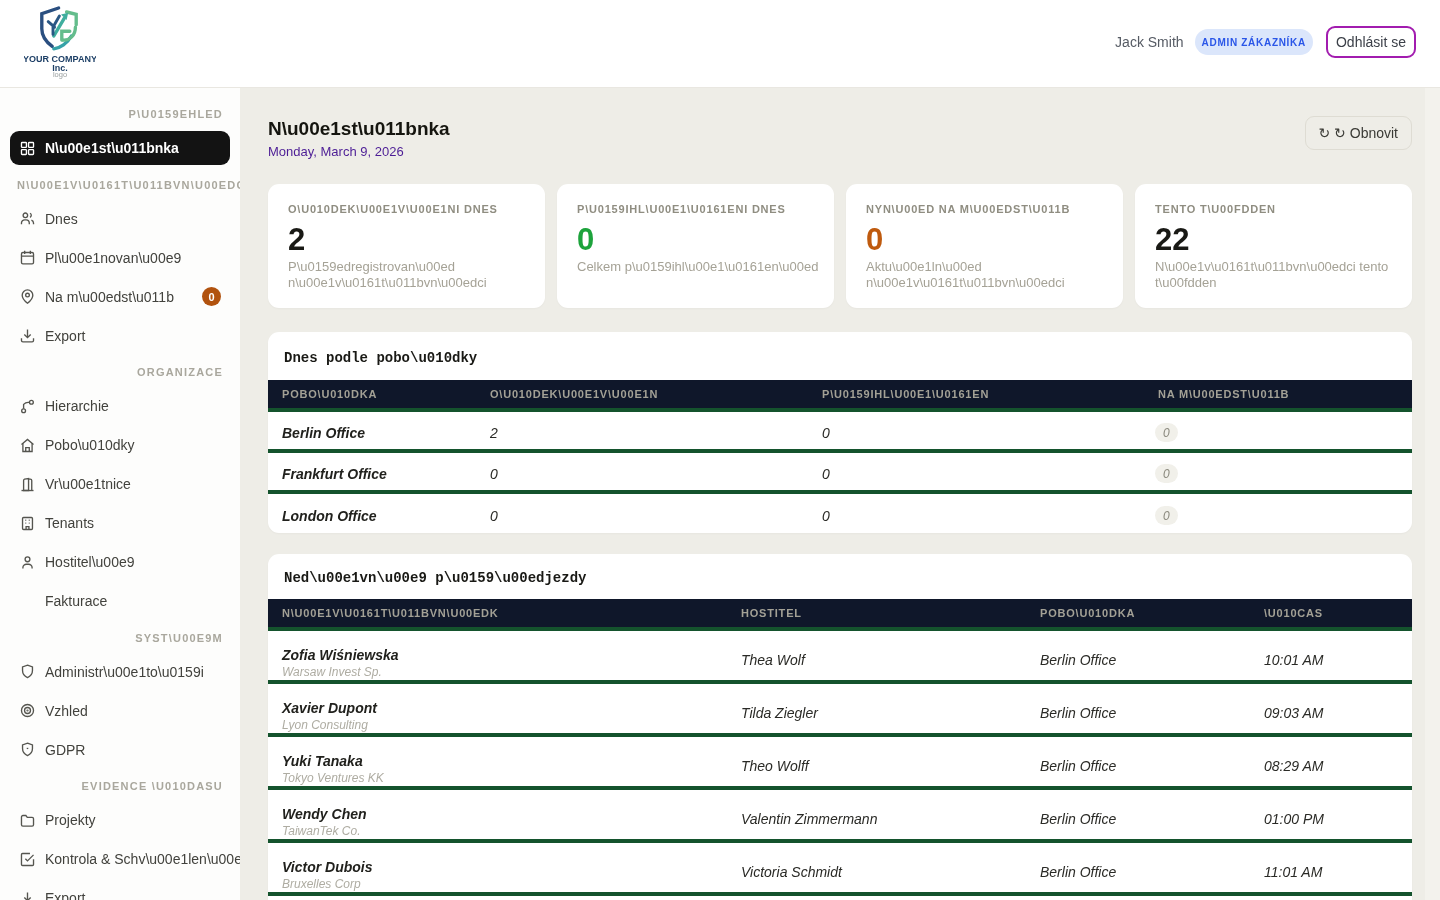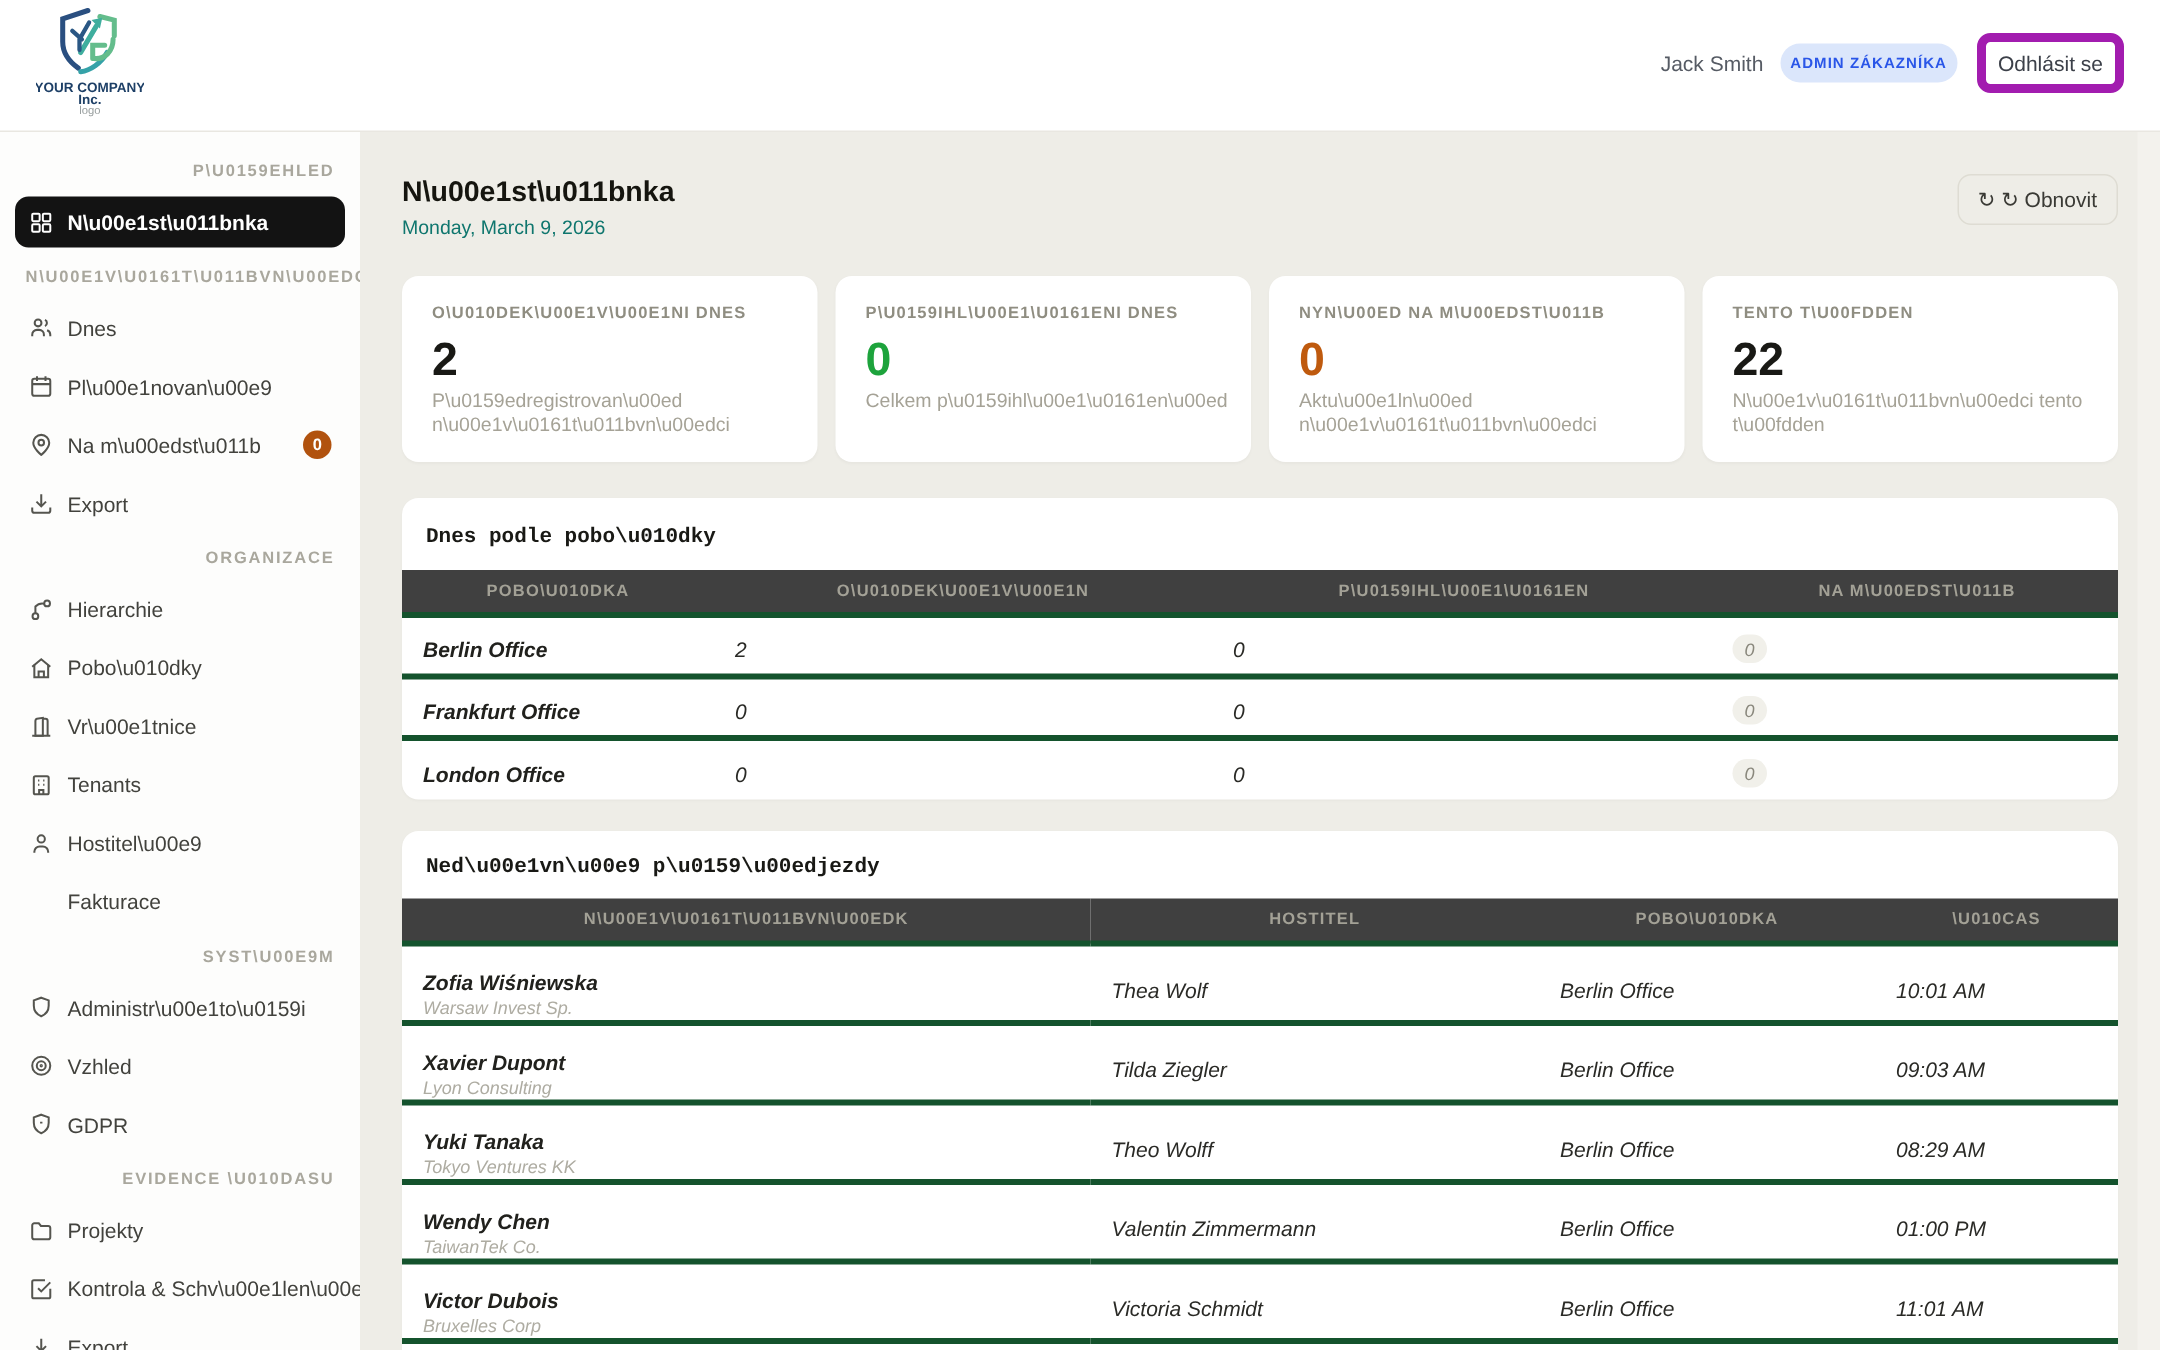--- a/index.html
+++ b/index.html
@@ -5,49 +5,49 @@
 <style>
   * { margin:0; padding:0; box-sizing:border-box; }
   html,body { width:1440px; height:900px; overflow:hidden; }
   body { font-family:"Liberation Sans", sans-serif; background:#eeede7; color:#1f1f1c; }
   .header { height:88px; background:#fff; border-bottom:1px solid #e9e7e1; display:flex; align-items:center; justify-content:space-between; padding:0 24px; }
   .hdr-right { display:flex; align-items:center; margin-top:-3px; }
   .hdr-name { margin-right:11px; }
   .hdr-badge { margin-right:13px; }
   .hdr-name { font-size:14px; color:#565b64; }
   .hdr-badge { background:#dbe6fb; color:#2a56e8; font-size:10px; line-height:13px; font-weight:700; letter-spacing:0.7px; padding:6.5px 7px; border-radius:999px; }
-  .hdr-btn { background:#fff; border:6px solid #a21caf; border-radius:9px; font-size:14px; color:#3c4049; padding:6px 8px; font-family:inherit; }
+  .hdr-btn { background:#fff; border:2px solid #a21caf; border-radius:9px; font-size:14px; color:#3c4049; padding:6px 8px; font-family:inherit; }
   .shell { display:flex; height:812px; }
   .rstrip { position:fixed; right:0; top:88px; width:15px; height:812px; background:#f3f2ed; z-index:5; }
   .sidebar { width:240px; background:#fdfdfc; flex-shrink:0; padding:21px 10px 0 10px; overflow:hidden;text-align:right; }
   .sec { font-size:11px; line-height:11px; font-weight:700; letter-spacing:1.2px; color:#a9a79d; padding:0 7px; margin:14.5px 0 11px 0; white-space:nowrap; }
   .sec:first-child { margin-top:0; }
   .nav-item { display:flex; align-items:center; gap:9px; height:34px; padding:0 9px; border-radius:9px; font-size:14px; color:#42423d; margin-bottom:5px; white-space:nowrap; }
   .nav-item svg { flex-shrink:0; stroke:#55554f; }
   .nav-item.active { background:#131313; color:#fff; font-weight:700; }
   .nav-item.active svg { stroke:#fff; }
   .nav-badge { margin-left:auto; background:#b1520e; color:#fff; width:19px; height:19px; border-radius:50%; font-size:11px; font-weight:700; display:flex; align-items:center; justify-content:center; }
   .main { flex:1; padding:0 28px; position:relative; }
   .page-title { margin-top:30px; display:flex; justify-content:space-between; align-items:flex-start; }
   .page-title h1 { font-size:19px; font-weight:700; color:#15150f; }
-  .page-title .sub { font-size:13px; color:#0f766e; margin-top:4px; }
+  .page-title .sub { font-size:13px; color:#4c1d95; margin-top:4px; }
   .refresh-btn { border:1px solid #dedcd3; background:transparent; border-radius:9px; height:34px; padding:4px 13px; font-size:14px; color:#3a3a35; font-family:inherit; margin-top:-2px; }
   .cards { display:flex; gap:12px; margin-top:25px; }
   .card { background:#fff; border-radius:11px; width:277px; height:124px; padding:19px 13px 19px 20px; box-shadow:0 1px 2px rgba(0,0,0,0.03); }
   .card .lbl { font-size:11px; font-weight:700; letter-spacing:0.8px; color:#8f8d81; }
   .card .val { font-size:31px; line-height:32px; font-weight:700; margin-top:9px; color:#191915; }
   .card .val.green { color:#1da33c; }
   .card .val.orange { color:#bf5a0e; }
   .card .desc { font-size:13px; color:#a5a296; margin-top:3px; line-height:16px; }
   .tbl-card { background:#fff; border-radius:11px; margin-top:24px; overflow:hidden; box-shadow:0 1px 2px rgba(0,0,0,0.03); }
   .tbl-title { font-size:14px; line-height:16px; font-weight:700; color:#191915; padding:18px 16px 14px 16px;font-family:Liberation Mono, monospace; }
   .t2wrap .tbl-title { padding:16px 16px 13px 16px; }
   .t2wrap { margin-top:21px !important; }
   table { width:100%; border-collapse:collapse; table-layout:fixed; }
-  th { background:#404040; font-size:11px; font-weight:700; letter-spacing:0.8px; color:#a3a196; text-align:center; padding:8px 14px; height:29px; }
+  th { background:#0f172a; font-size:11px; font-weight:700; letter-spacing:0.8px; color:#a3a196; text-align:left; padding:8px 14px; height:29px; }
   td { font-size:14px; color:#2a2a26; padding:0 14px; border-top:4px solid #14532d;font-style:italic; }
   .t1 td { height:41px; padding-top:4px; }
   .t2 td { height:53px; padding-top:9px; }
   .t2 td:first-child { vertical-align:top; padding-top:16px; }
   td.office { font-weight:700; color:#21211d; }
   .pill0 { display:inline-block; background:#f1f0ea; color:#8a887d; font-size:12px; font-weight:400; padding:2.5px 8px; border-radius:999px; margin-left:-3px; }
   .vname { font-weight:700; color:#21211d; font-size:14px; }
   .vcomp { font-size:12px; color:#aeaca2; margin-top:2px; }
 </style>
 </head>

